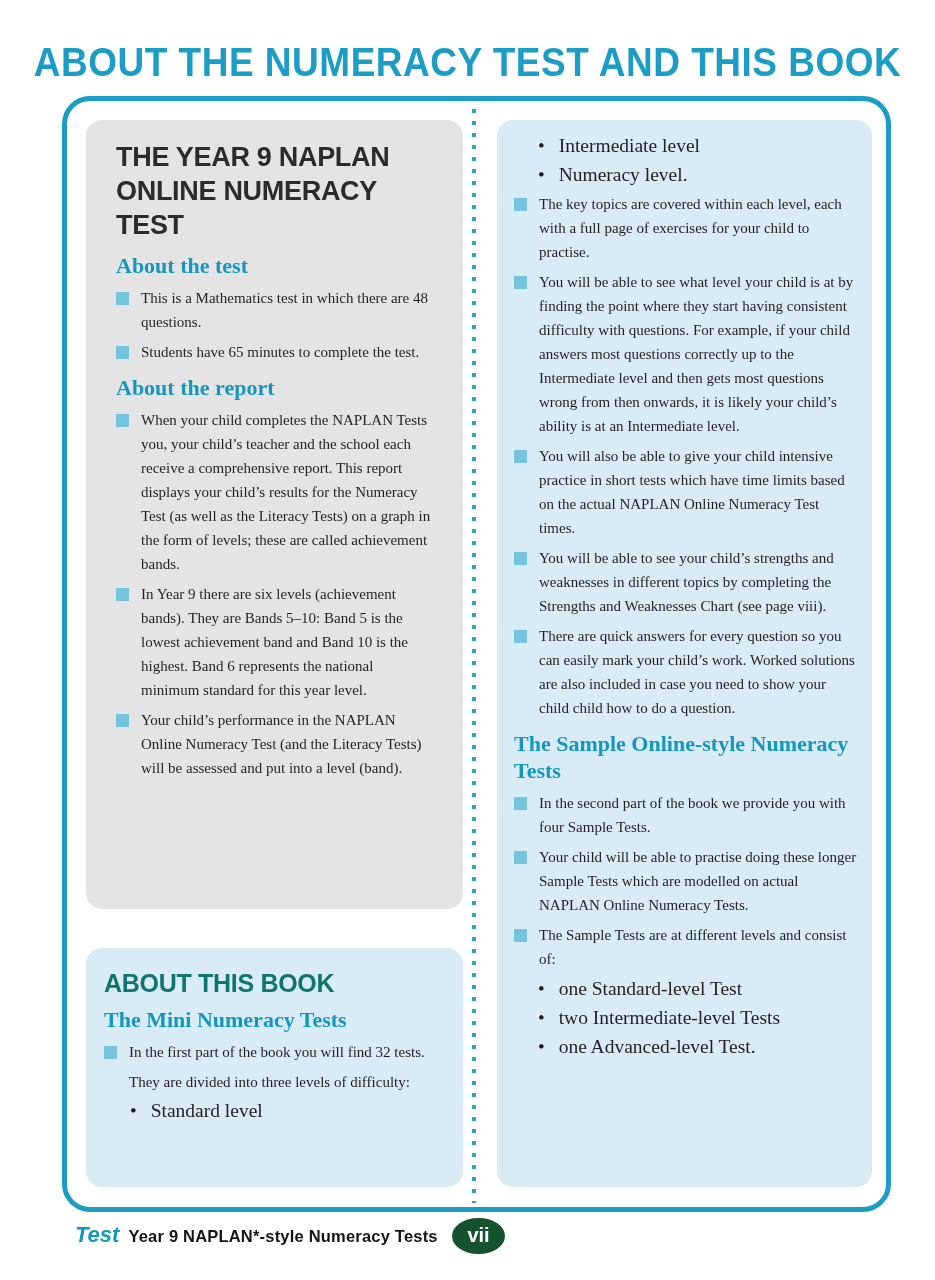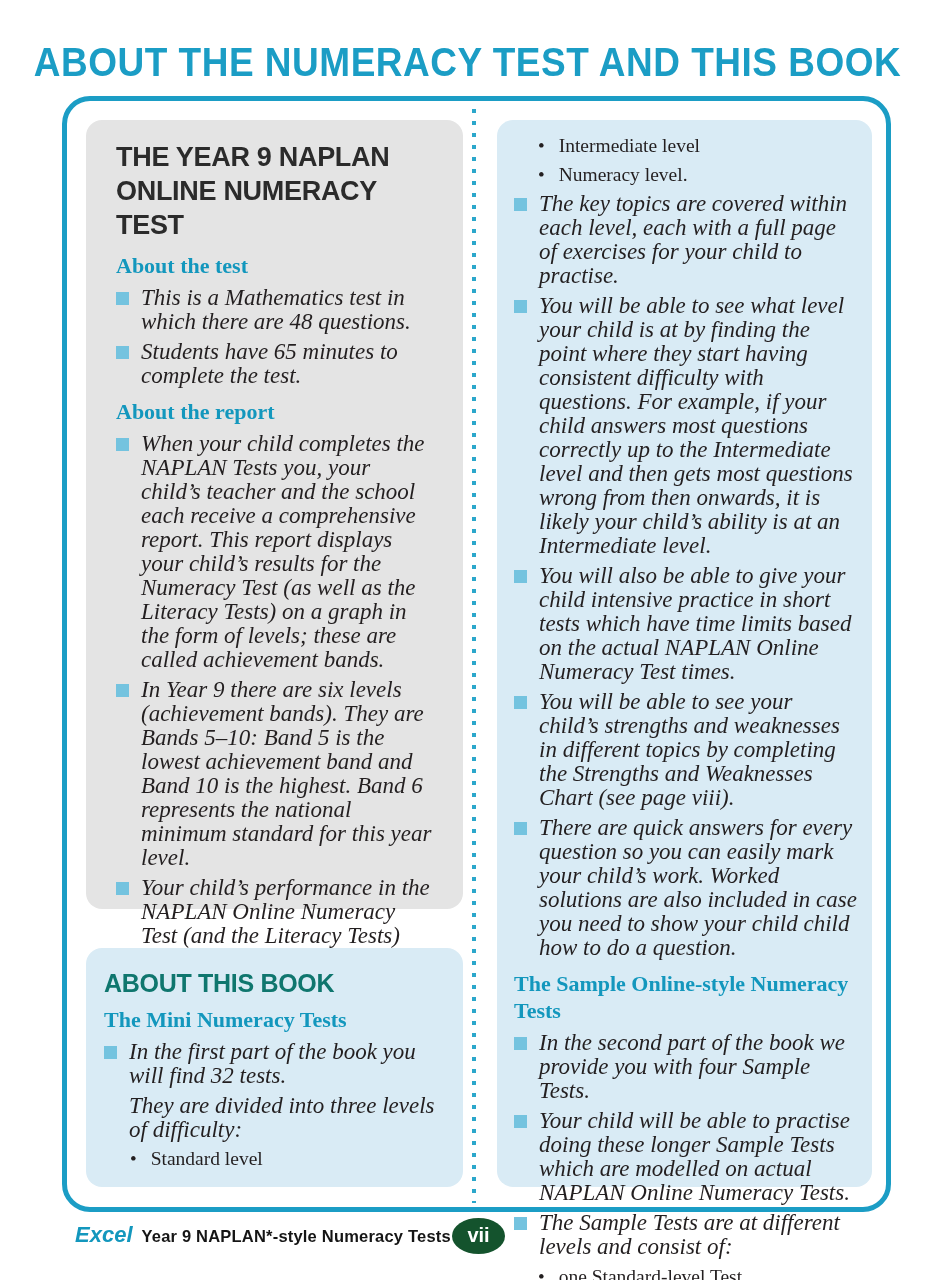--- a/index.html
+++ b/index.html
@@ -44,21 +44,21 @@
   }
   .h-cyan {
     font-family:"Liberation Serif", serif; font-weight:bold;
     font-size:22px; line-height:27px; color:#1397bd; margin:10px 0 7px 2px;
   }
   .bullet { display:flex; margin-bottom:6px; }
   .sq {
     flex:none; width:13px; height:13px; background:#74c3df;
     margin:6px 12px 0 2px;
   }
-  .bullet p, .cont p { font-size:23px; line-height:24px;font-style:italic; }
+  .bullet p, .cont p { font-size:15px; line-height:24px; }
   .cont { padding-left:27px; margin-bottom:5px; }
   .subbullet { display:flex; padding-left:28px; margin-bottom:5px; }
   .subbullet .dot { flex:none; font-size:19px; line-height:24px; margin-right:14px; }
   .subbullet p { font-size:19.5px; line-height:24px; }
   .panel-right .subbullet { padding-left:26px; }
 
   .footer-left {
     position:absolute; left:75px; top:1222px;
     display:flex; align-items:baseline; gap:9px;
   }
@@ -184,16 +184,16 @@
       <p>two Intermediate-level Tests</p>
     </div>
     <div class="subbullet">
       <span class="dot">•</span>
       <p>one Advanced-level Test.</p>
     </div>
   </div>
 </div>
 
 <div class="footer-left">
-  <span class="brand">Excel</span>
+  <span class="brand">Test</span>
   <span class="book-title">Year 9 NAPLAN*-style Numeracy Tests</span>
 </div>
 <div class="page-badge">vii</div>
 
 </body></html>

